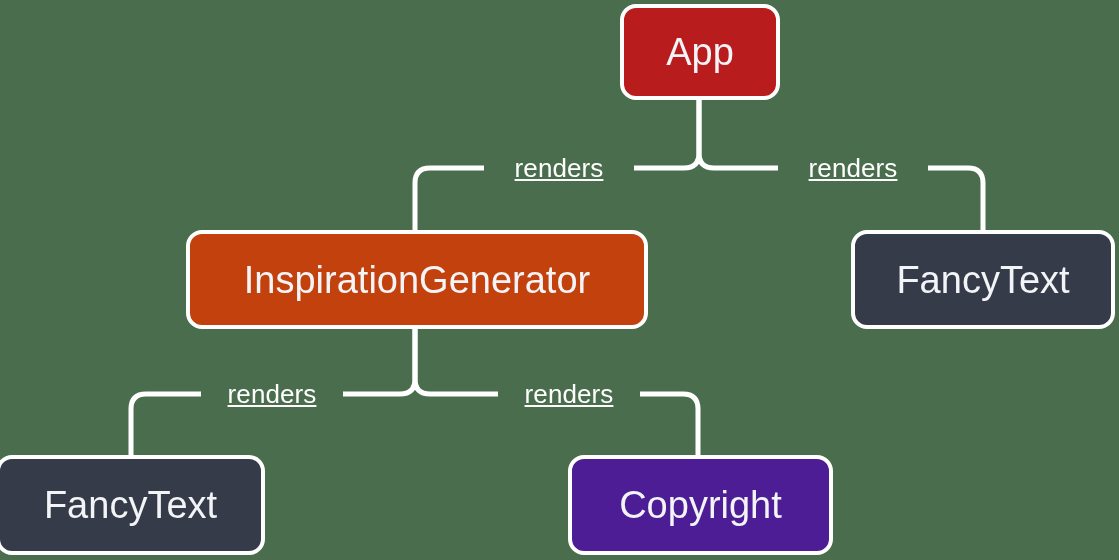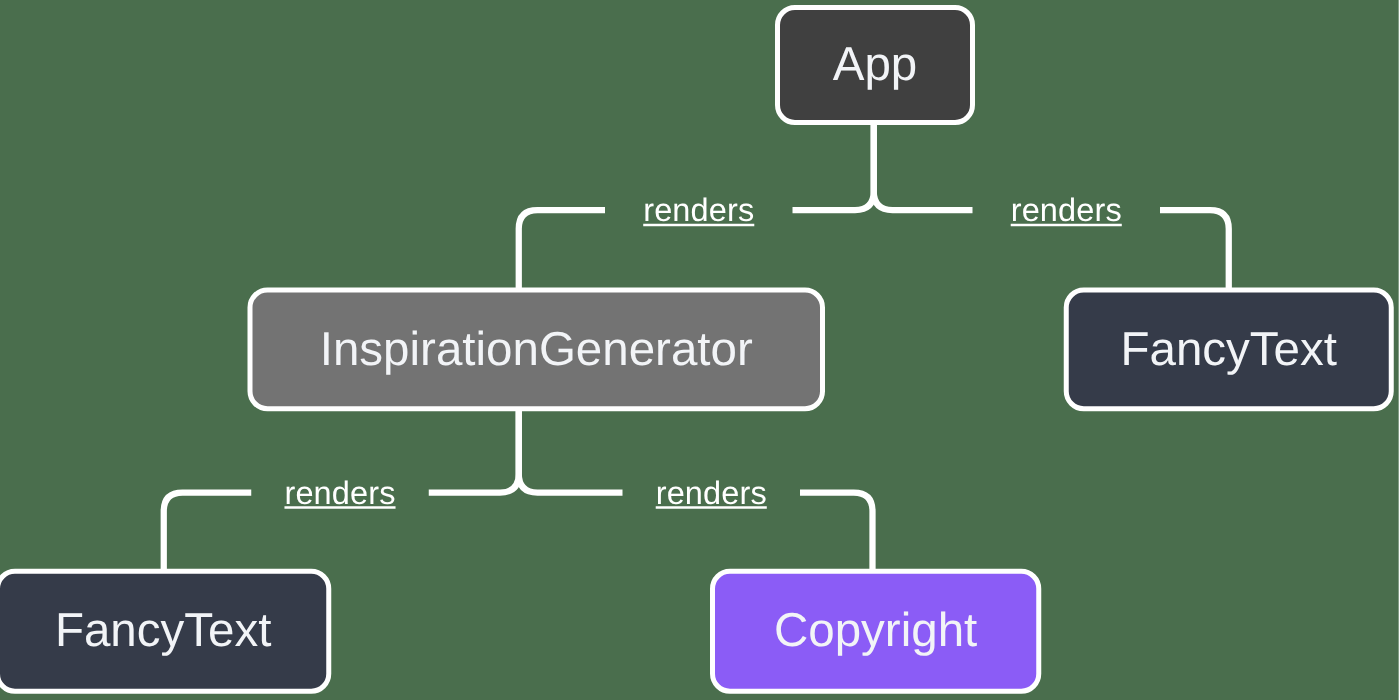--- a/index.html
+++ b/index.html
@@ -88,30 +88,30 @@
       </g>
   </svg>
 
   <div id="edge-labels">
       <div class="edge-label" style="left: 559px; top: 168px; color: rgb(255, 255, 255);">renders</div>
       <div class="edge-label" style="left: 853px; top: 168px; color: rgb(255, 255, 255);">renders</div>
       <div class="edge-label" style="left: 272px; top: 394px; color: rgb(255, 255, 255);">renders</div>
       <div class="edge-label" style="left: 569px; top: 394px; color: rgb(255, 255, 255);">renders</div>
     </div>
   <div id="node-layer">
-      <div class="node-box" style="left: 620px; top: 4px; width: 160px; height: 96px; background: #404040; border-color: rgb(255, 255, 255);">
+      <div class="node-box" style="left: 620px; top: 4px; width: 160px; height: 96px; background: #b91c1c; border-color: rgb(255, 255, 255);">
         <span class="node-label" style="color: rgb(242, 244, 247);">App</span>
       </div>
-      <div class="node-box" style="left: 198px; top: 230px; width: 462px; height: 99px; background: #737373; border-color: rgb(255, 255, 255);">
+      <div class="node-box" style="left: 186px; top: 230px; width: 462px; height: 99px; background: #c2410c; border-color: rgb(255, 255, 255);">
         <span class="node-label" style="color: rgb(242, 244, 247);">InspirationGenerator</span>
       </div>
       <div class="node-box" style="left: 851px; top: 230px; width: 264px; height: 99px; background: rgb(53, 59, 73); border-color: rgb(255, 255, 255);">
         <span class="node-label" style="color: rgb(242, 244, 247);">FancyText</span>
       </div>
       <div class="node-box" style="left: -4px; top: 455px; width: 269px; height: 100px; background: rgb(53, 59, 73); border-color: rgb(255, 255, 255);">
         <span class="node-label" style="color: rgb(242, 244, 247);">FancyText</span>
       </div>
-      <div class="node-box" style="left: 568px; top: 455px; width: 265px; height: 100px; background: #8b5cf6; border-color: rgb(255, 255, 255);">
+      <div class="node-box" style="left: 568px; top: 455px; width: 265px; height: 100px; background: #4c1d95; border-color: rgb(255, 255, 255);">
         <span class="node-label" style="color: rgb(242, 244, 247);">Copyright</span>
       </div>
     </div>
 
 </div>
 
 </body></html>

